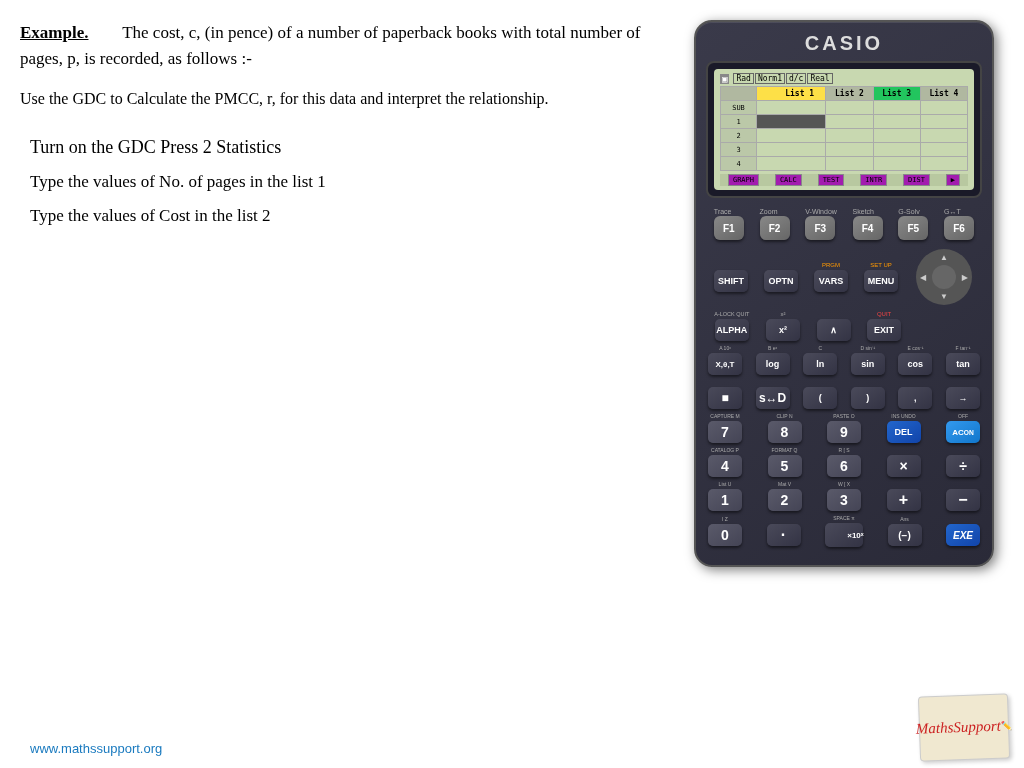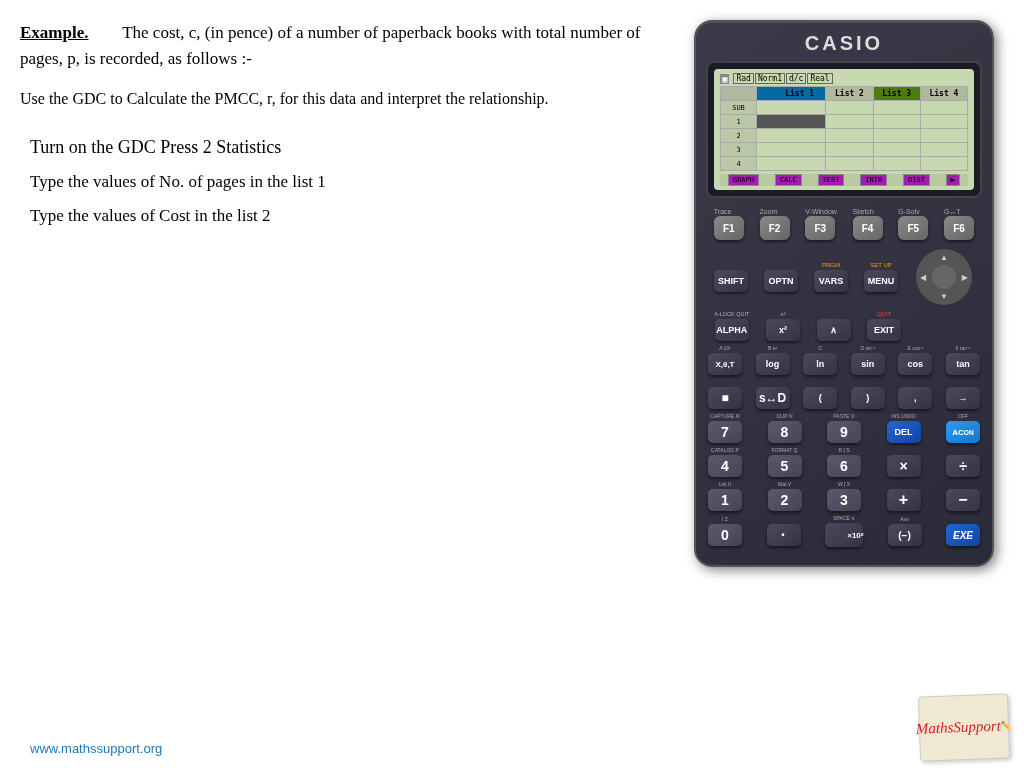--- a/index.html
+++ b/index.html
@@ -374,23 +374,23 @@
                 <span class="mode-box">d/c</span>
                 <span class="mode-box">Real</span>
               </div>
             </div>
           </div>
 
           <table class="grid-table">
             <tbody>
                 <tr>
               <td style="background:#b0b8a0;font-size:7px;"></td>
-              <td style="background:#0369a1;font-weight:bold;padding-left:20px;">List 1</td>
+              <td style="background:#fde047;font-weight:bold;padding-left:20px;">List 1</td>
               <td style="background:#b0b8a0;font-weight:bold;">List 2</td>
-              <td style="background:#4d7c0f;font-weight:bold;">List 3</td>
+              <td style="background:#22c55e;font-weight:bold;">List 3</td>
               <td style="background:#b0b8a0;font-weight:bold;">List 4</td>
             </tr>
             <tr>
               <td class="row-label" style="font-size:7px;">SUB</td>
               <td></td>
                   <td></td>
                   <td></td>
                   <td></td>
             </tr>
             <tr>

